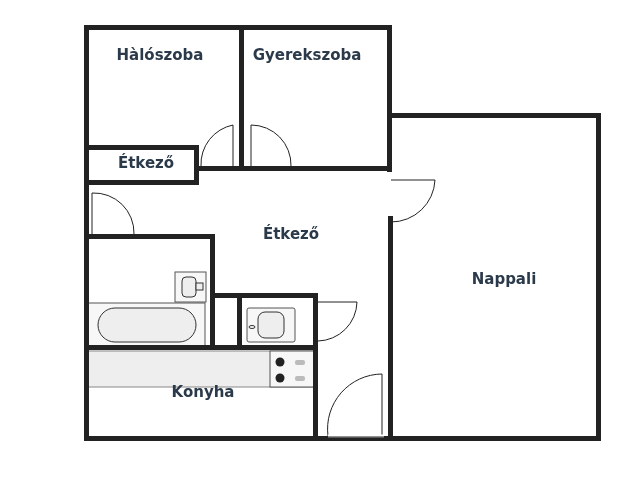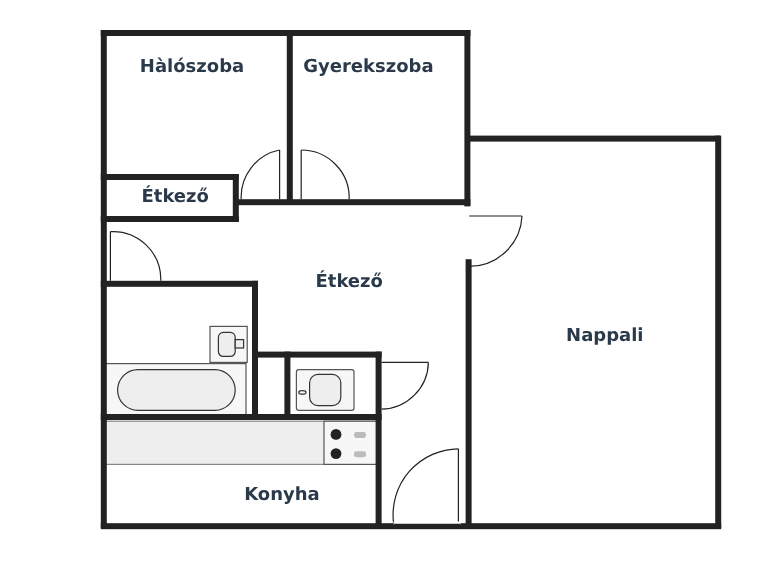--- a/index.html
+++ b/index.html
@@ -100,13 +100,13 @@
     <line x1="328" y1="436" x2="384" y2="436" stroke="#fff" stroke-width="3"></line>
     <line x1="328" y1="437" x2="384" y2="437" stroke="#222" stroke-width="1"></line>
   </g>
 </svg>
 
 <div class="room-label" style="left:160px;top:55px;">Hàlószoba</div>
 <div class="room-label" style="left:307px;top:55px;">Gyerekszoba</div>
 <div class="room-label" style="left:146px;top:163px;">Étkező</div>
 <div class="room-label" style="left:291px;top:234px;text-align:right;">Étkező</div>
 <div class="room-label" style="left:504px;top:279px;">Nappali</div>
-<div class="room-label" style="left:203px;top:412px;margin-left:32px;">Konyha</div>
+<div class="room-label" style="left:203px;top:392px;">Konyha</div>
 
 </body></html>

